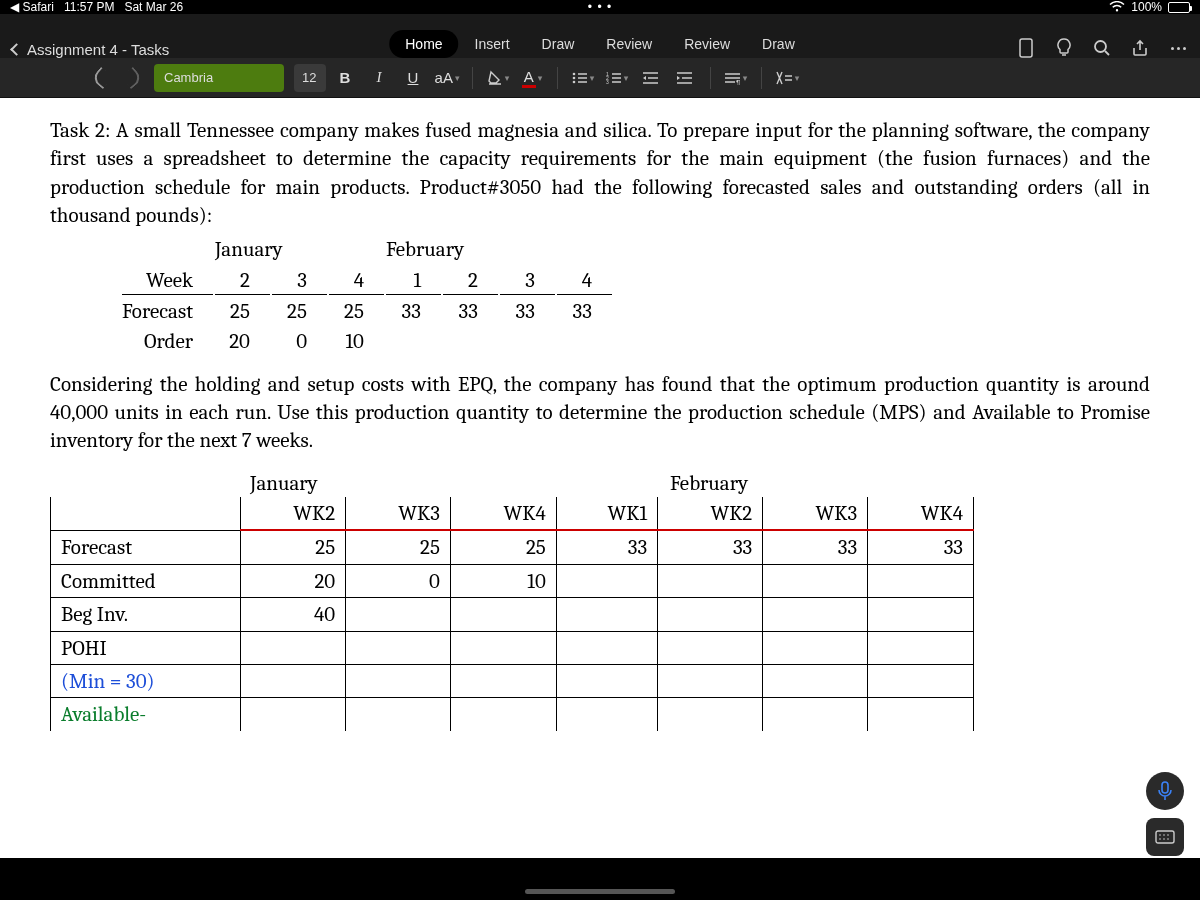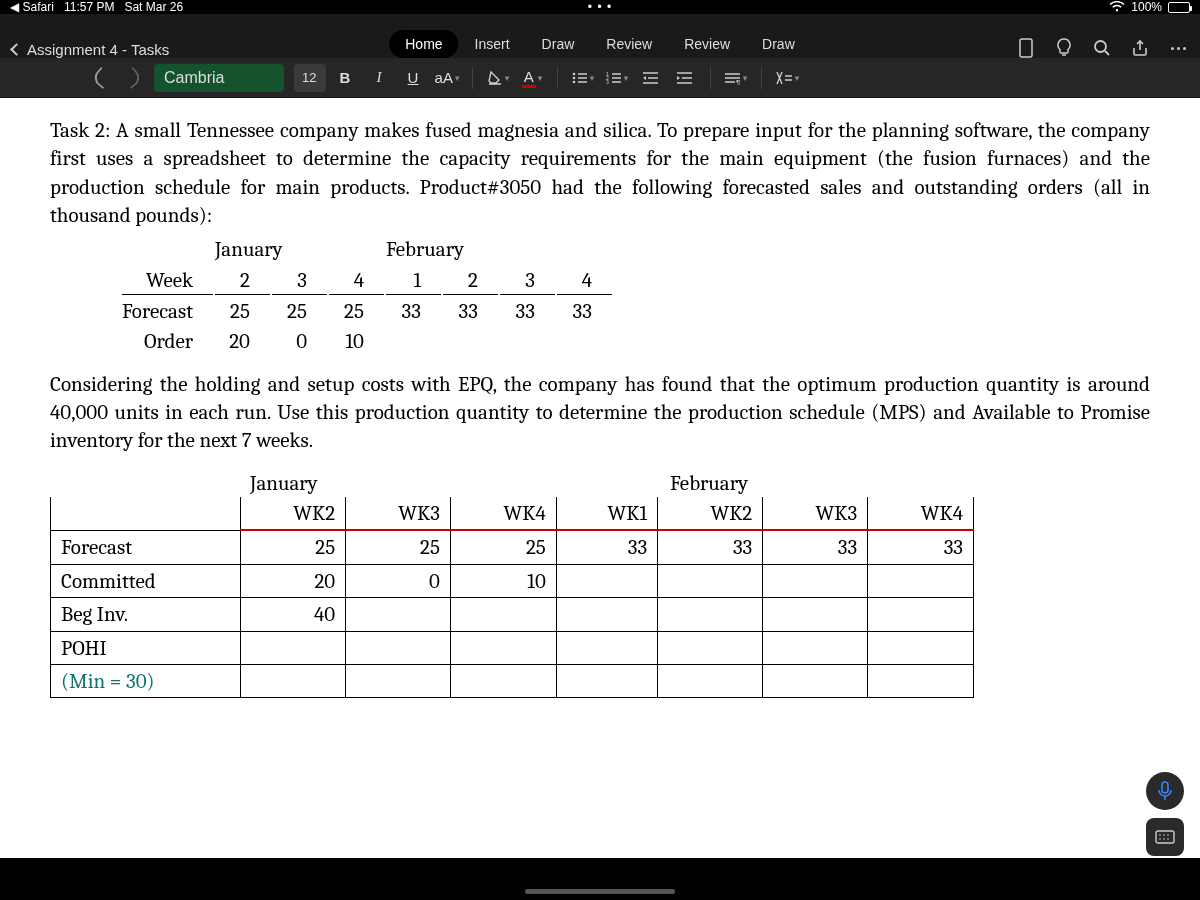--- a/index.html
+++ b/index.html
@@ -70,26 +70,26 @@
     display: flex;
     align-items: center;
     padding: 0 10px;
     gap: 4px;
     border-bottom: 1px solid #111;
   }
   .fmt-spacer-left { width: 140px; display:flex; gap:14px; align-items:center; justify-content:flex-end; padding-right:10px;}
   .undo,.redo { width:16px; height:16px; border:2px solid #999; border-top:none; border-right:none; border-radius:0 0 0 10px; transform:rotate(40deg);}
   .redo { transform: scaleX(-1) rotate(40deg);}
   .font-box {
-    background: #14532d;
+    background: #4d7c0f;
     color: #ddd;
     height: 28px;
     border-radius: 4px;
     padding: 0 10px;
-    font-size: 16px;
+    font-size: 13px;
     display: flex;
     align-items: center;
     min-width: 130px;
   }
   .size-box {
     background: #3a3a3a;
     color: #ddd;
     height: 28px;
     border-radius: 4px;
     padding: 0 8px;
@@ -152,21 +152,21 @@
   .sol-table th, .sol-table td {
     border: 1px solid #000;
     padding: 2px 10px;
     text-align: right;
     height: 30px;
   }
   .sol-table th { font-weight: normal; border-top:none; }
   .sol-table th.first, .sol-table td.first { text-align:left; width:190px; border-left:1px solid #000;}
   .sol-table .wk-row th { border-bottom: 2px solid #c00; }
   .sol-table .wk-row th.first { border-bottom:1px solid #000;}
-  .red-text { color: #0f766e; }
+  .red-text { color: #1d4ed8; }
   .avail { color: #0a7d2c; }
 
   
   .bottom-bar {
     position: absolute;
     bottom: 0; left:0; right:0;
     height: 42px;
     background: #000;
   }
   .home-ind {
@@ -445,20 +445,30 @@
       <tr>
         <td class="first red-text">(Min = 30)</td>
         <td></td>
             <td></td>
             <td></td>
             <td></td>
             <td></td>
             <td></td>
             <td></td>
       </tr>
+      <tr>
+        <td class="first avail" style="border-bottom:none">Available-</td>
+        <td style="border-bottom:none"></td>
+            <td style="border-bottom:none"></td>
+            <td style="border-bottom:none"></td>
+            <td style="border-bottom:none"></td>
+            <td style="border-bottom:none"></td>
+            <td style="border-bottom:none"></td>
+            <td style="border-bottom:none"></td>
+      </tr>
     </tbody>
       </table>
   </div>
 </div>
 
 <div class="float-btn float-mic">
   <svg width="14" height="20" viewBox="0 0 14 20">
       <rect x="4" y="1" width="6" height="11" rx="3" fill="none" stroke="#3b82f6" stroke-width="1.6"></rect>
       <path d="M1 9a6 6 0 0012 0M7 15v4" stroke="#3b82f6" stroke-width="1.6" fill="none"></path>
     </svg>

